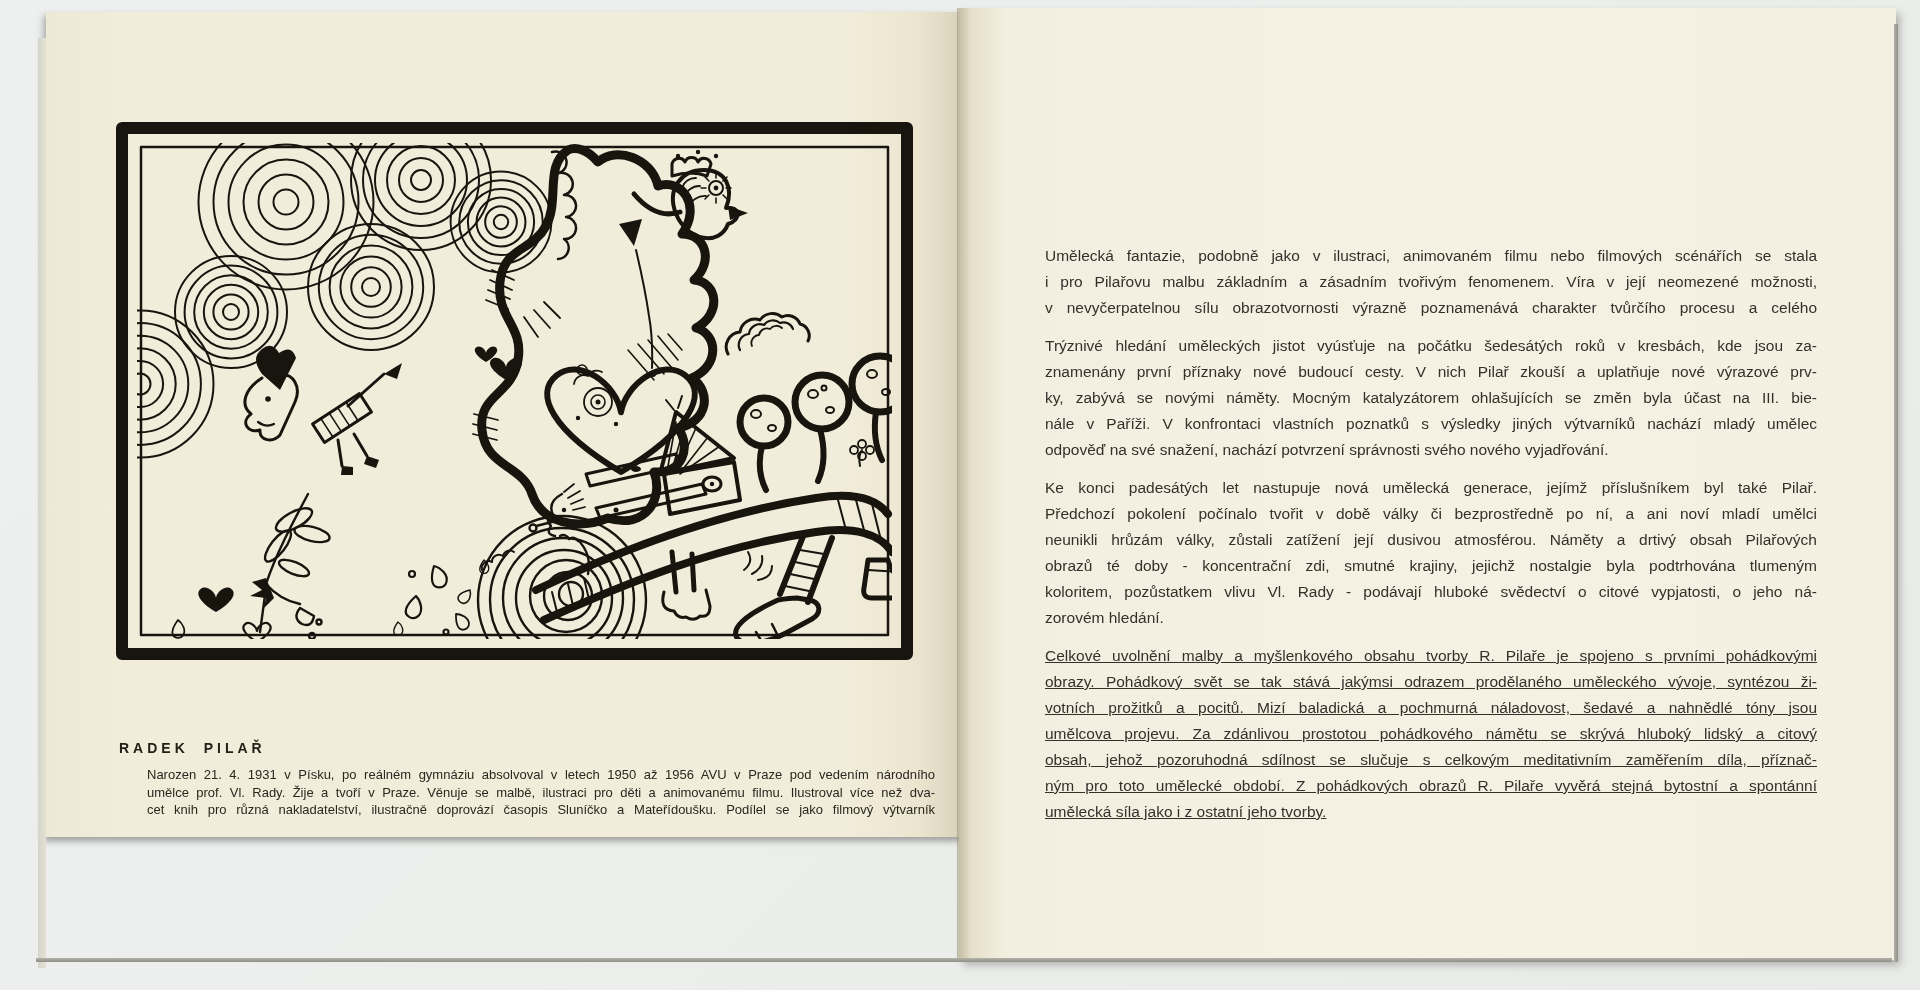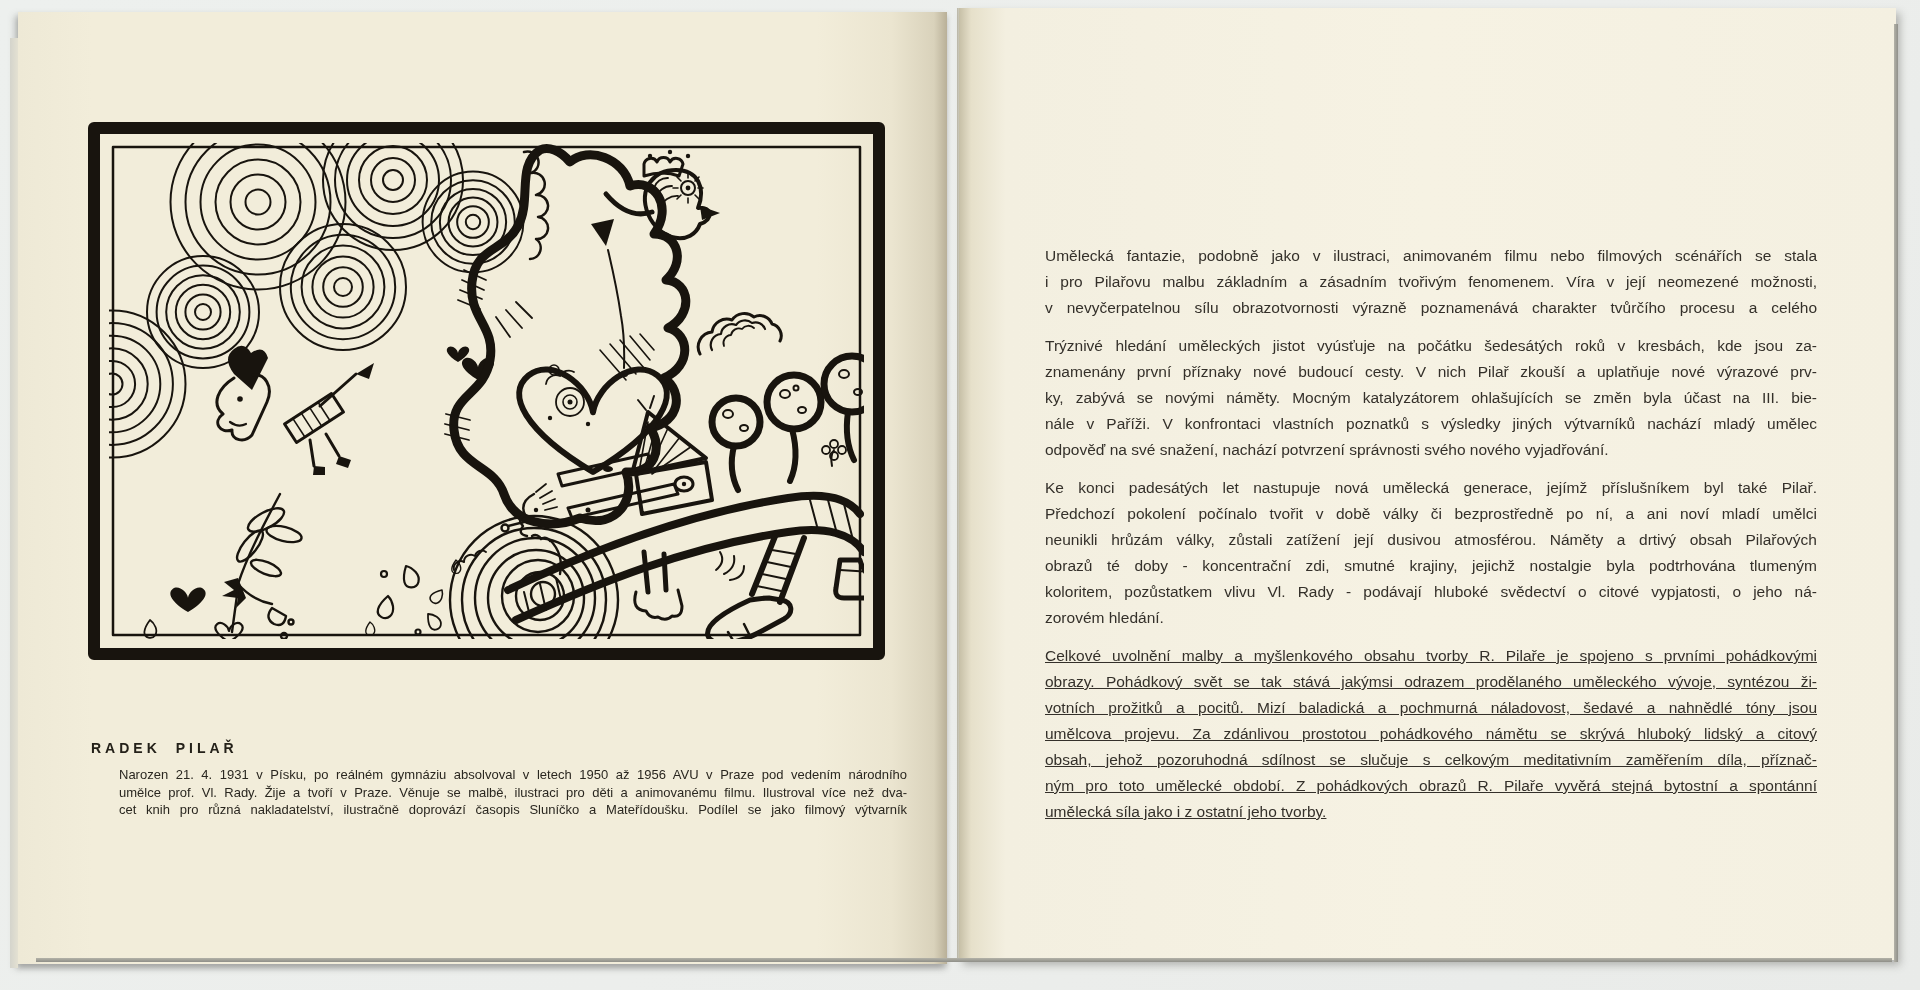--- a/index.html
+++ b/index.html
@@ -4,21 +4,21 @@
 <style>
   html,body{margin:0;padding:0;}
   body{
     width:1920px;height:990px;overflow:hidden;position:relative;
     background:linear-gradient(135deg,#edf0ee 0%,#eceeec 55%,#e9ebe9 100%);
     font-family:"Liberation Sans",sans-serif;
   }
   .book{position:absolute;left:0;top:0;width:1920px;height:990px;}
   .page{position:absolute;}
   .page-left{
-    left:18px;top:12px;width:929px;height:952px;
+    left:46px;top:12px;width:929px;height:825px;
     background:linear-gradient(to right,#eee9d6 0%,#f2edda 8%,#f2edda 86%,#ebe5d0 94%,#d9d2bb 98.6%,#b9b098 100%);
     box-shadow:-3px 4px 7px rgba(90,90,85,.35), 0 4px 5px rgba(100,100,95,.25);
     text-decoration:underline;
   }
   .page-left::before{ 
     content:"";position:absolute;left:-8px;top:26px;width:8px;height:930px;
     background:linear-gradient(to right,#d4d4cc,#e4e1d2);
   }
   .page-right{
     left:959px;top:8px;width:937px;height:952px;

